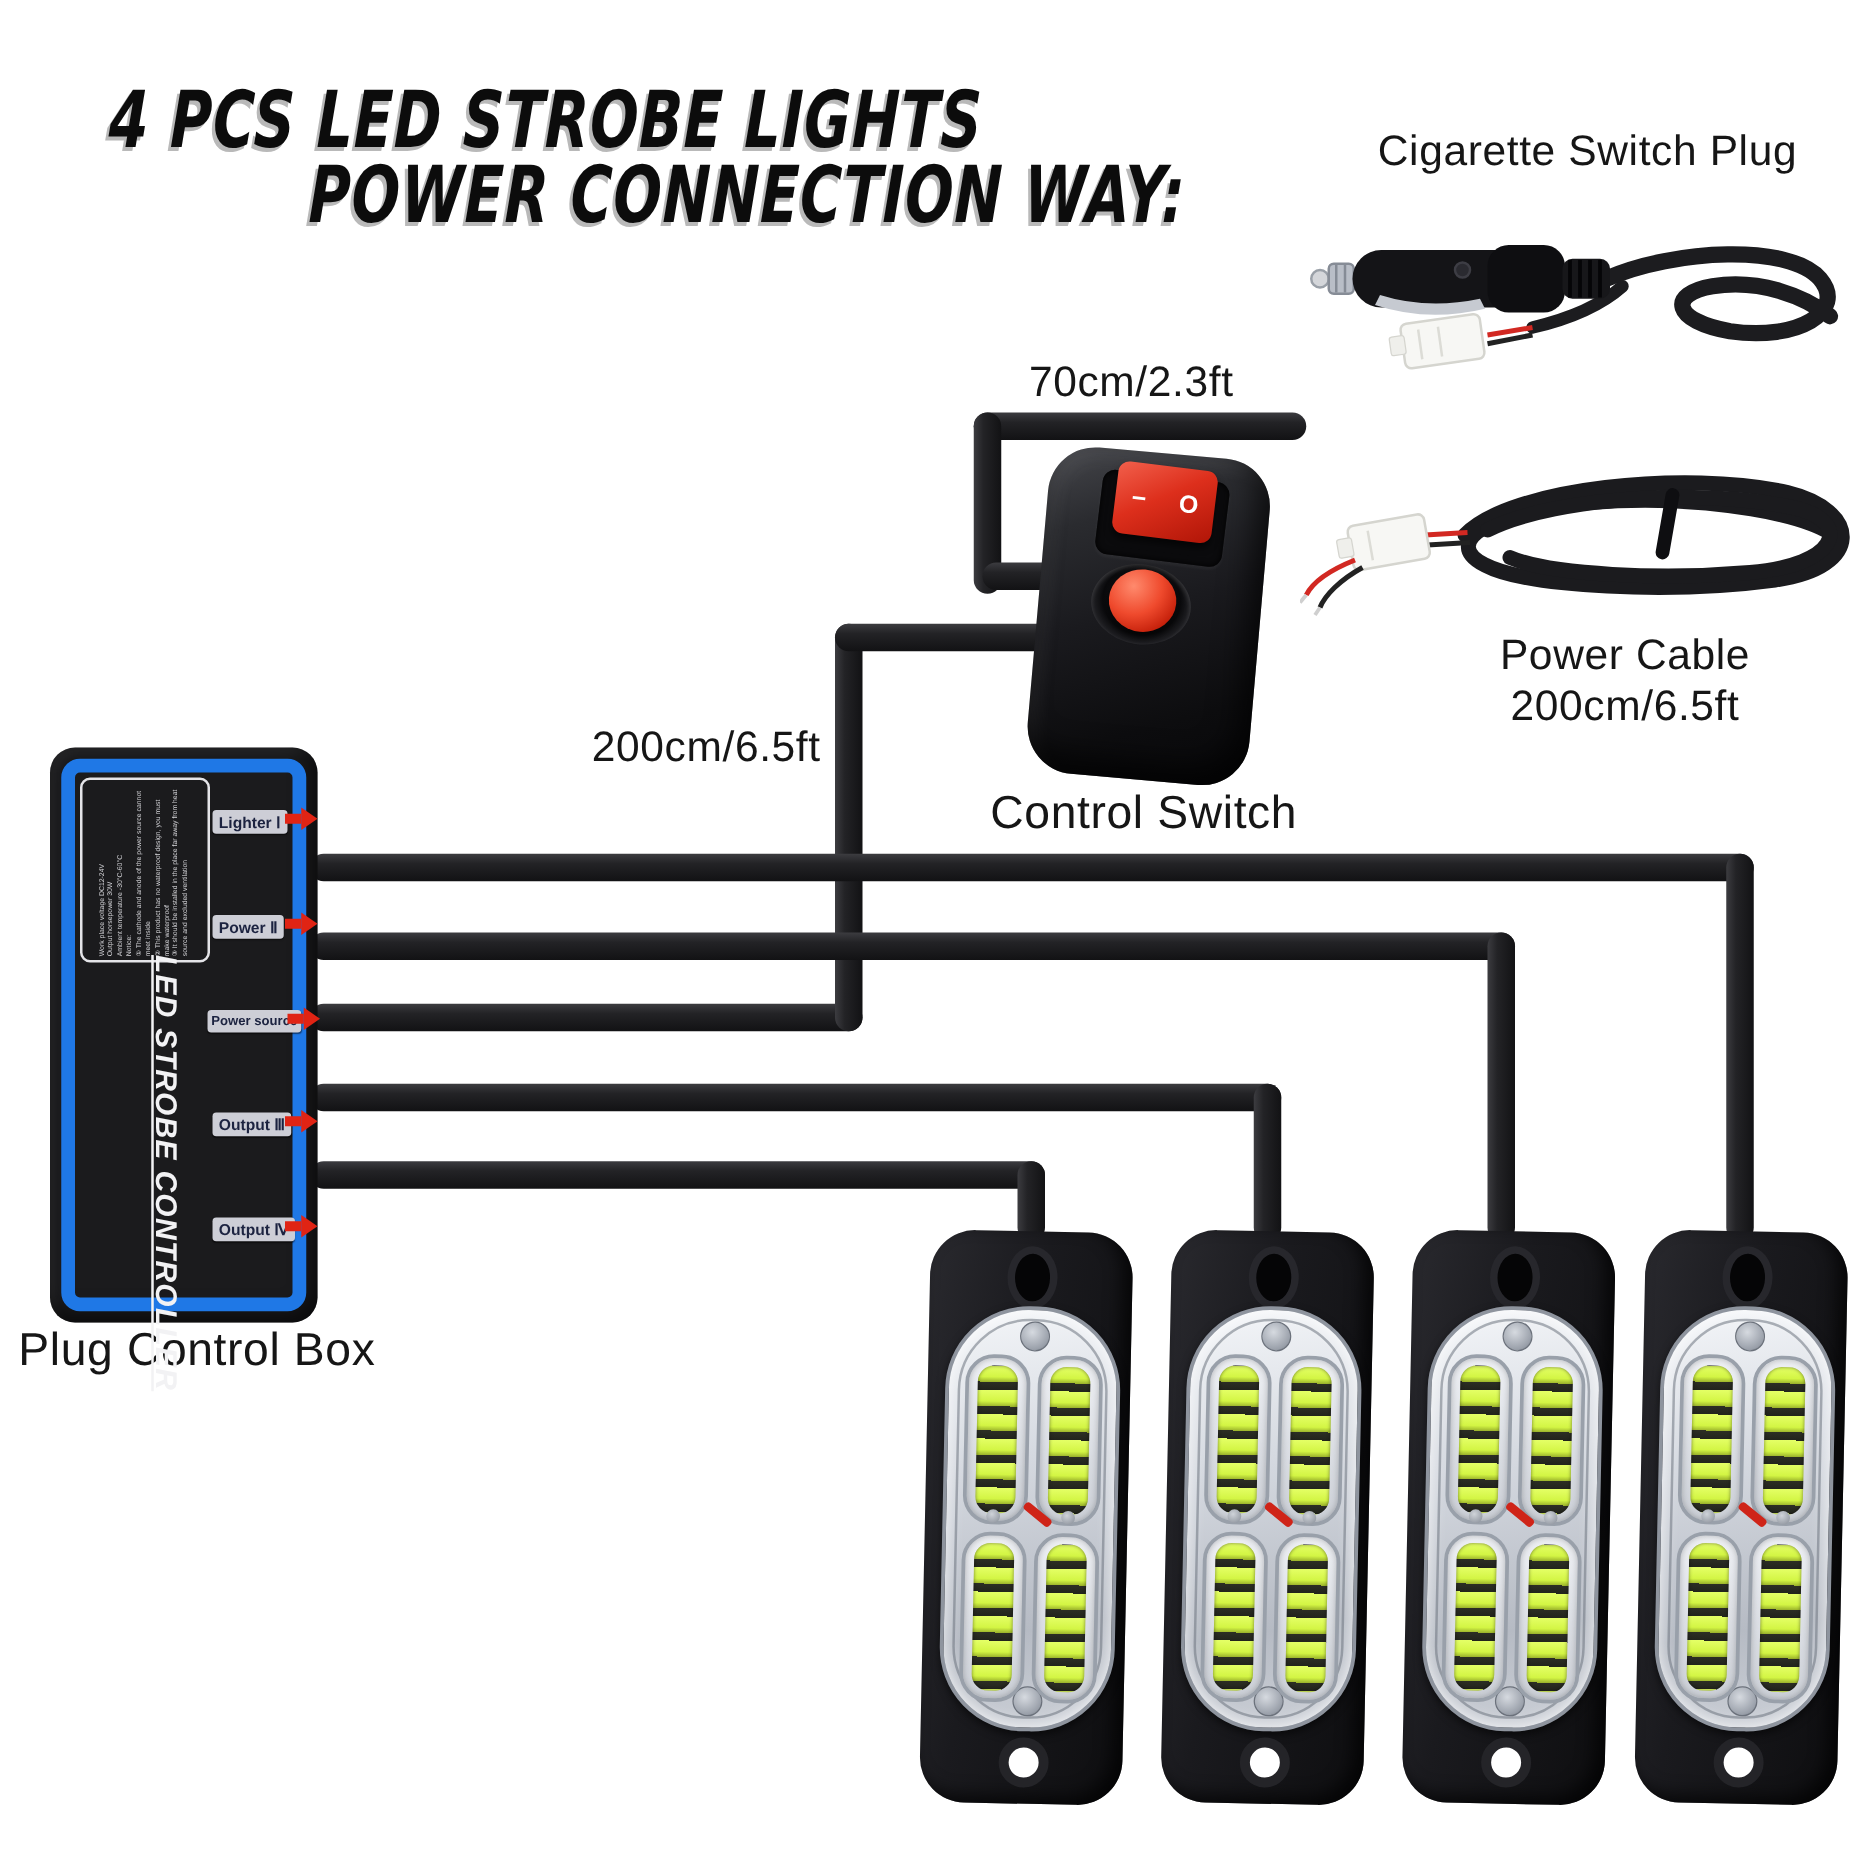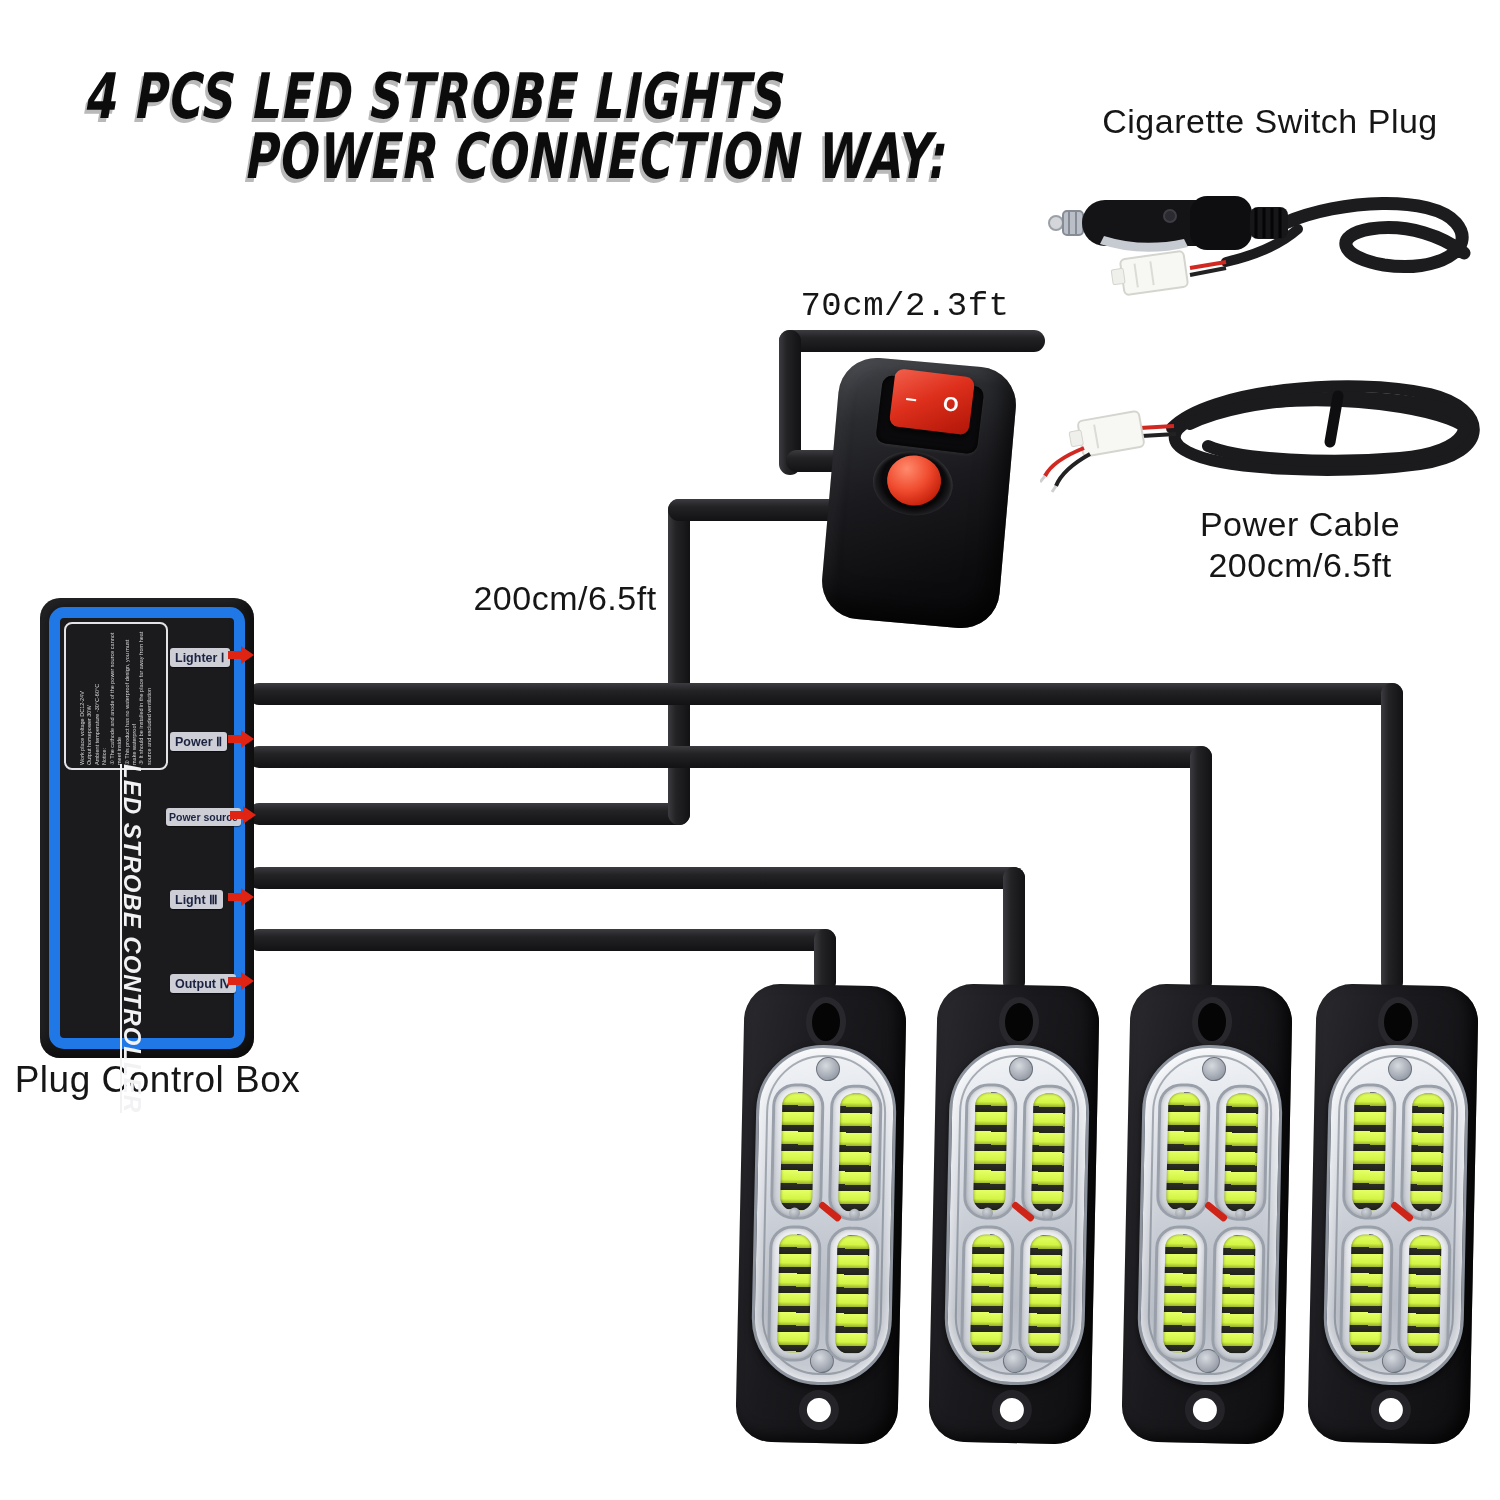--- a/index.html
+++ b/index.html
@@ -177,33 +177,34 @@
 
       <path d="M44 80 C24 88,10 98,5 108" stroke="#d22822" stroke-width="4" fill="none"></path>
       <path d="M50 86 C32 96,20 108,16 118" stroke="#222" stroke-width="4" fill="none"></path>
       <path d="M5 108 L0 114" stroke="#cfcfcf" stroke-width="3"></path>
       <path d="M16 118 L12 124" stroke="#cfcfcf" stroke-width="3"></path>
     </svg>
   </div>
   <div class="lbl" style="left:1080px;top:505px;width:440px;">Power Cable</div>
   <div class="lbl" style="left:1080px;top:546px;width:440px;">200cm/6.5ft</div>
 
-  <div class="lbl" style="left:760px;top:287px;width:290px;font-family:Liberation Mono, monospace;">70cm/2.3ft</div>
+  <div class="lbl" style="left:760px;top:287px;width:290px;">70cm/2.3ft</div>
   <div class="lbl" style="left:420px;top:579px;width:290px;">200cm/6.5ft</div>
 
   <div class="switch">
     <div class="body"></div>
     <div class="bezel"></div>
     <div class="rocker">
       <span>−</span>
       <span>O</span>
     </div>
     <div class="btn-base"></div>
     <div class="btn"></div>
   </div>
+  <div class="lbl big" style="left:755px;top:629px;width:320px;">Control Switch</div>
 
   <div class="cbox">
     <div class="shell"></div>
     <div class="frame"></div>
 
     <div class="notice">
       <div class="notice-inner">
         <div>Work place voltage   DC12-24V</div>
         <div>Output horsepower   30W</div>
         <div>Ambient temperature   -30°C-60°C</div>
@@ -227,21 +228,21 @@
         <div class="bar"></div>
         <div class="head"></div>
       </div>
 
     <div class="tag small" style="left:126px;top:210px;">Power source</div>
     <div class="arrow" style="left:190px;top:208px;">
         <div class="bar"></div>
         <div class="head"></div>
       </div>
 
-    <div class="tag" style="left:130px;top:292px;">Light Ⅲ</div>
+    <div class="tag" style="left:130px;top:292px;">Output Ⅲ</div>
     <div class="arrow" style="left:188px;top:290px;">
         <div class="bar"></div>
         <div class="head"></div>
       </div>
 
     <div class="tag" style="left:130px;top:376px;">Output Ⅳ</div>
     <div class="arrow" style="left:188px;top:374px;">
         <div class="bar"></div>
         <div class="head"></div>
       </div>

